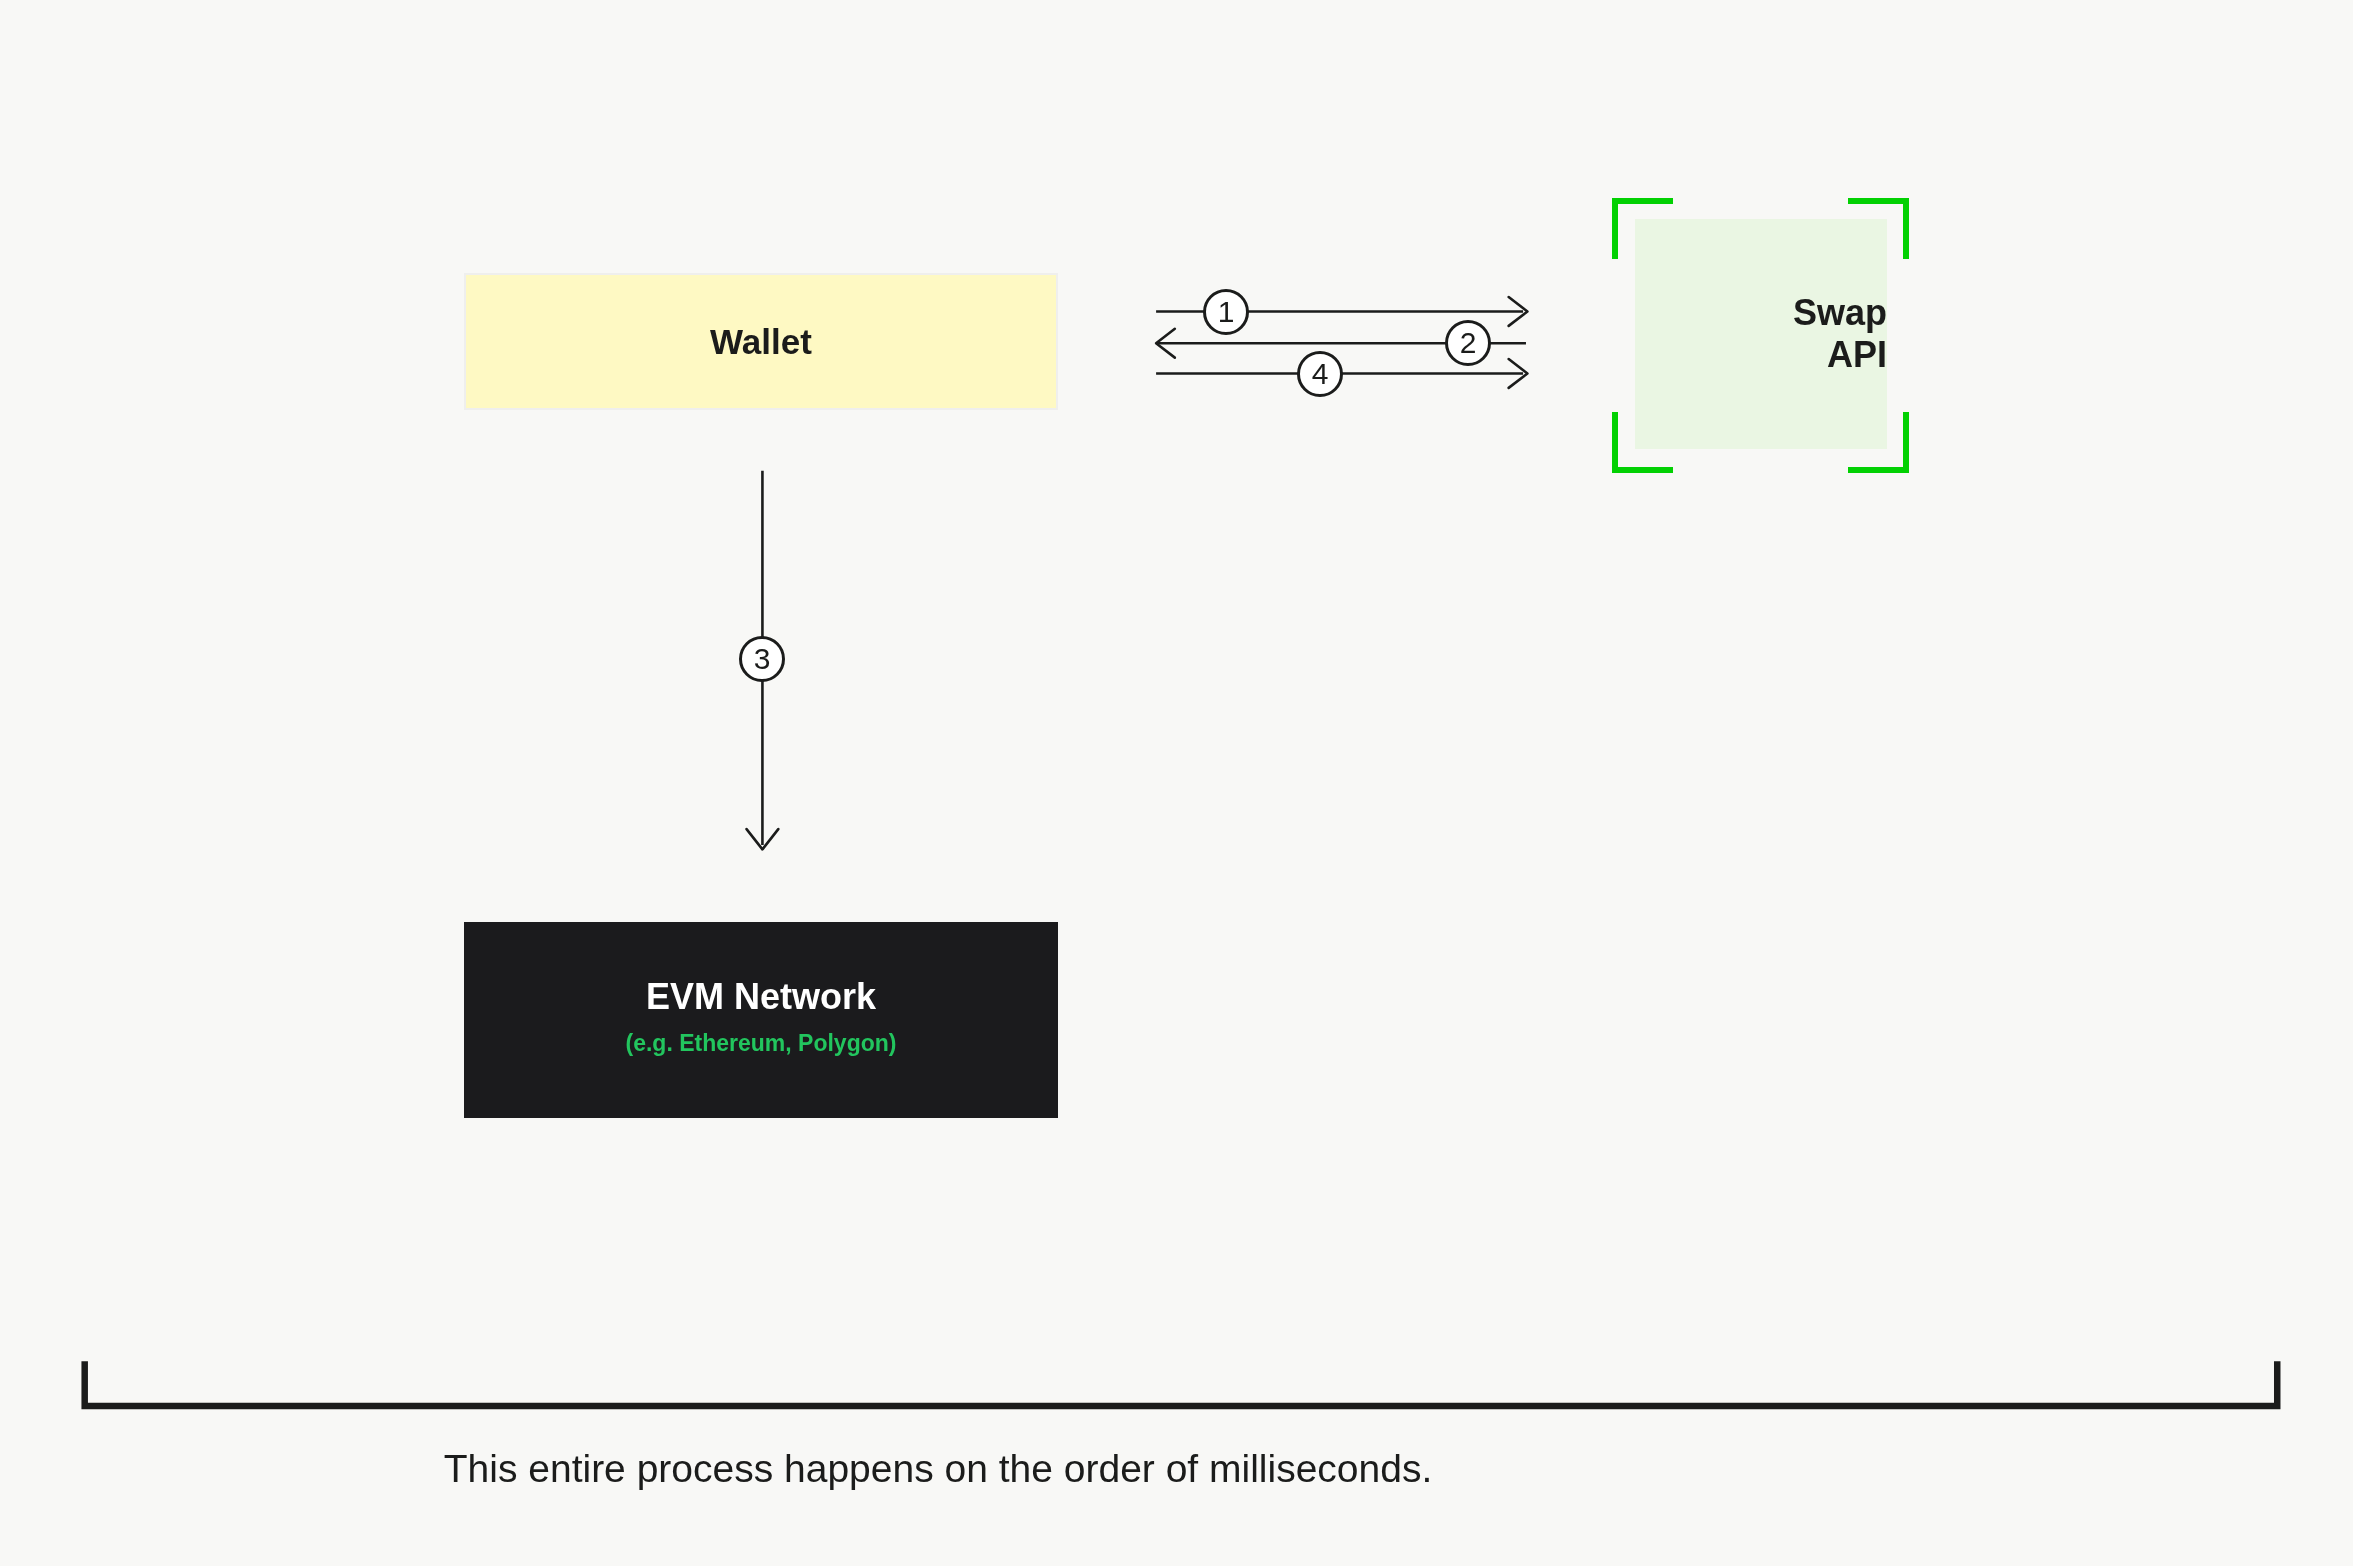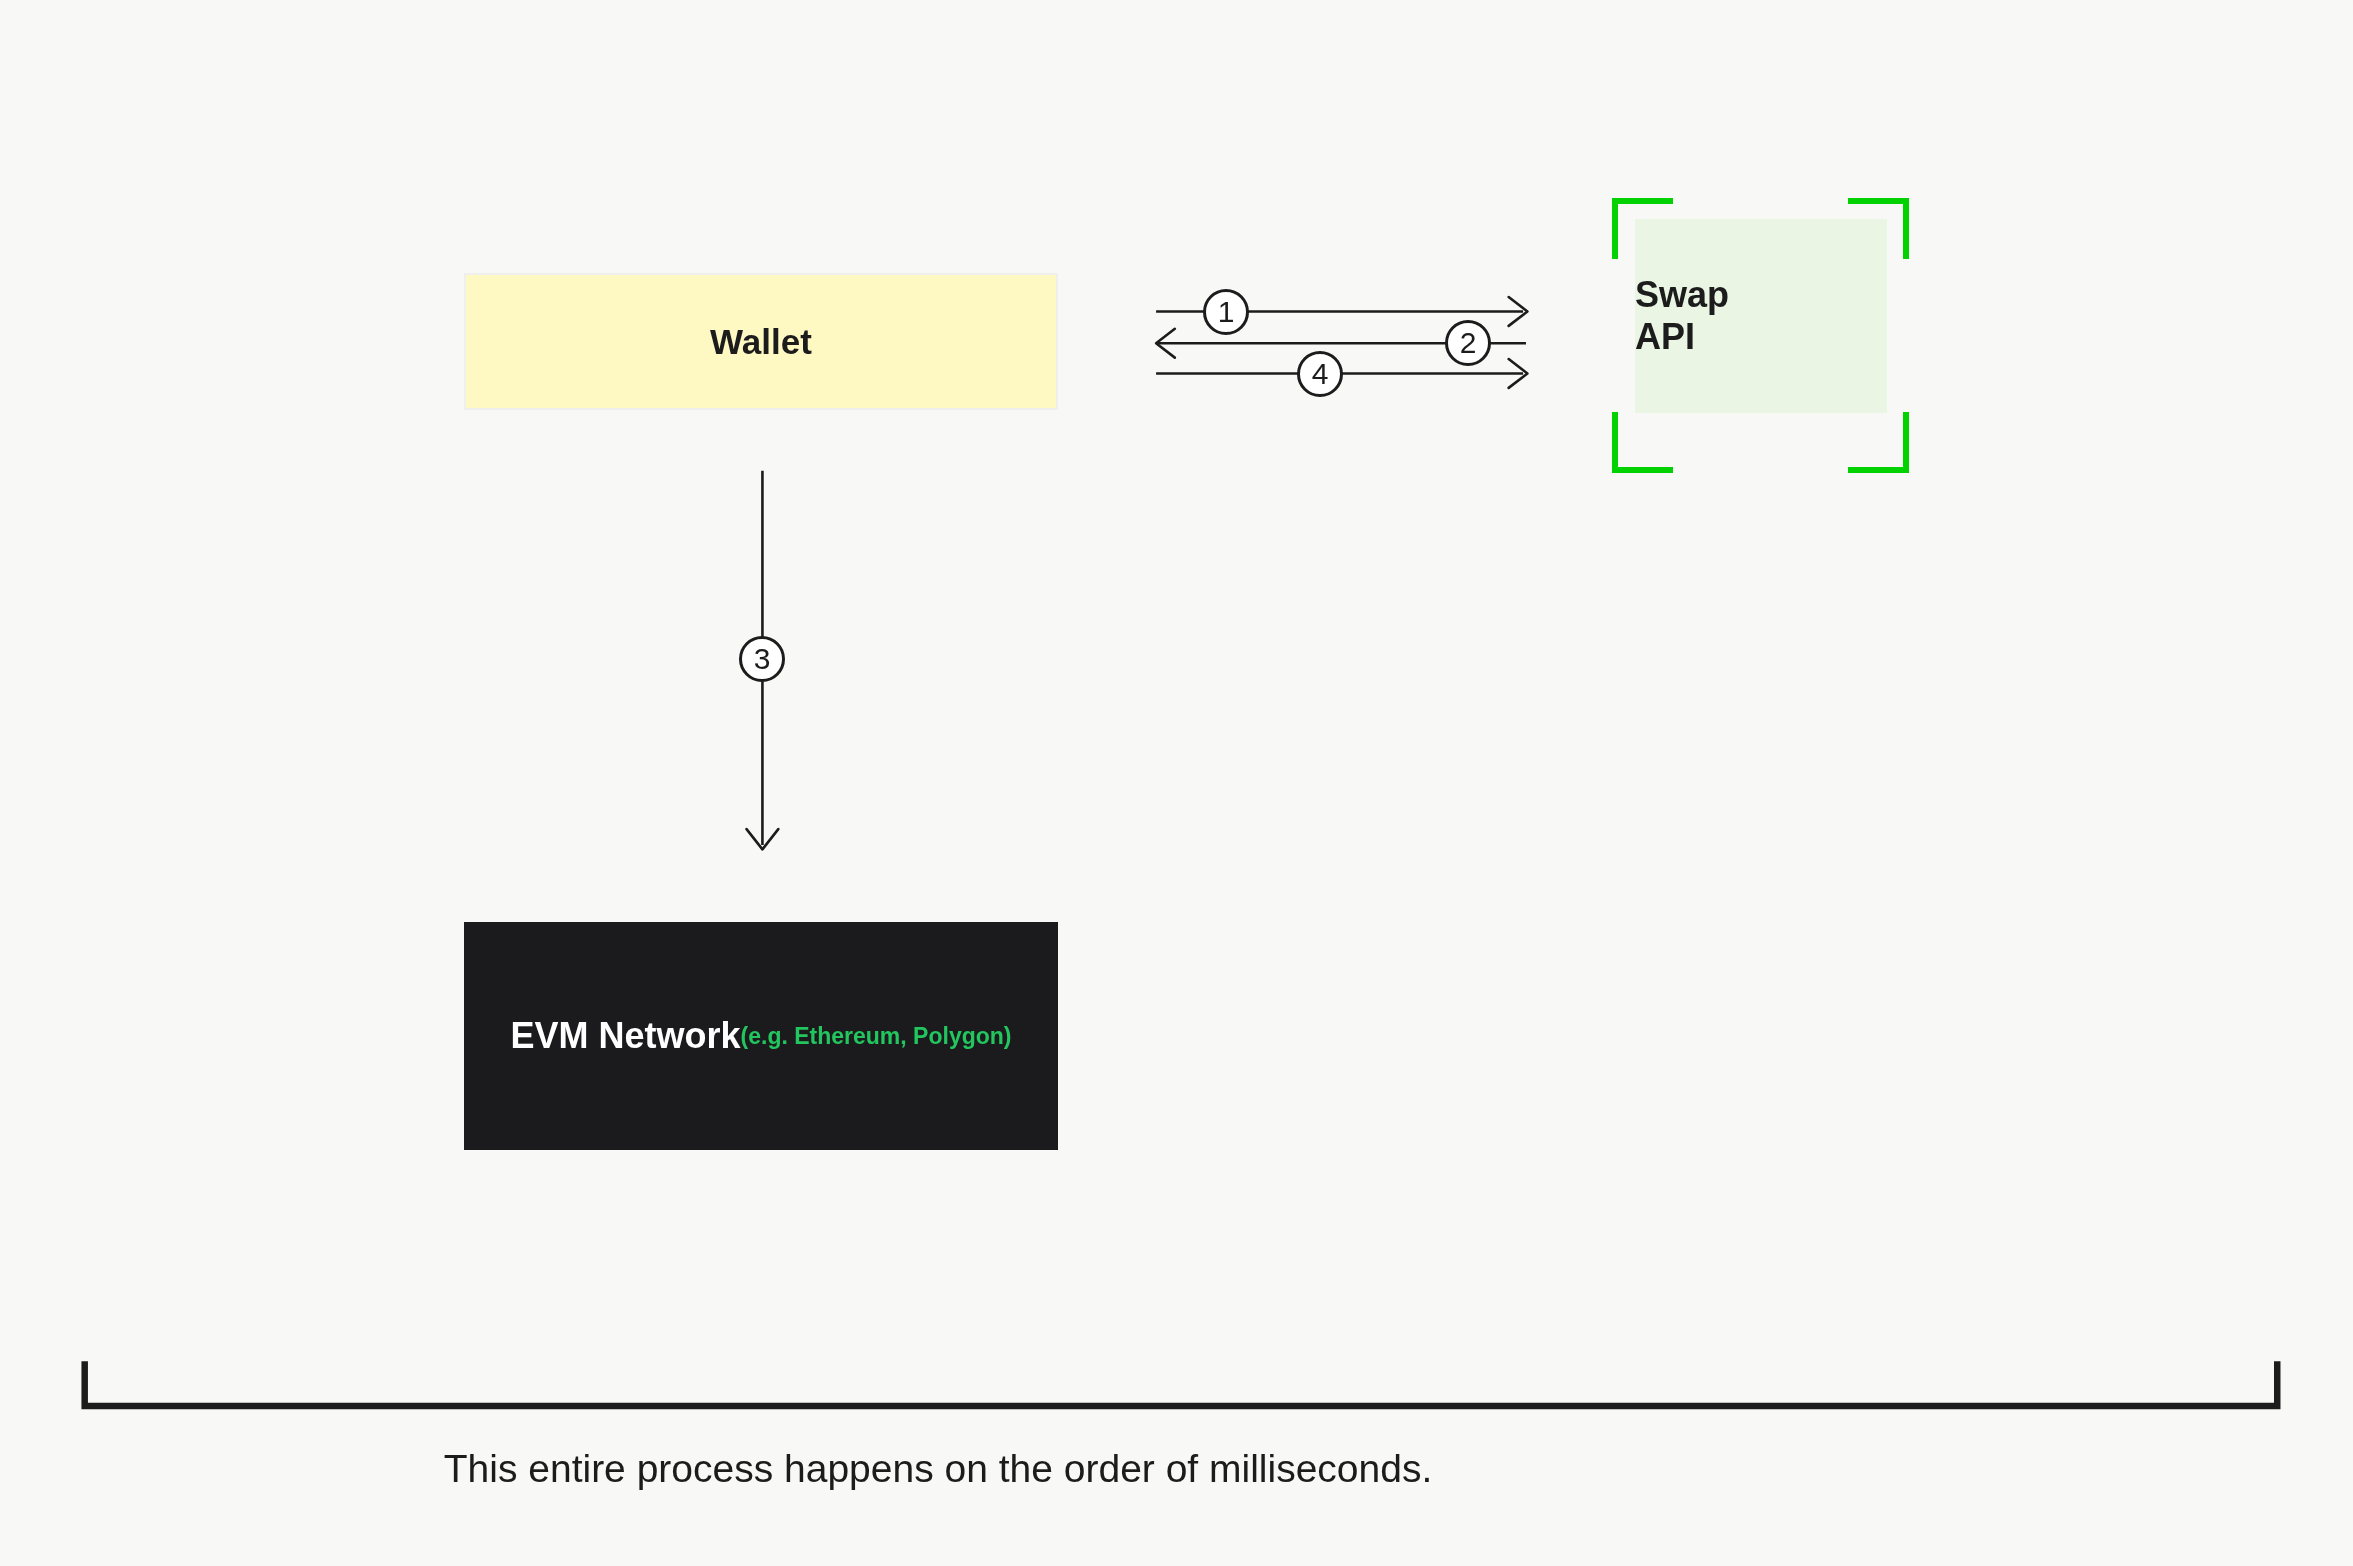--- a/index.html
+++ b/index.html
@@ -37,35 +37,35 @@
     width: 297px; height: 275px;
   }
   .swap-corner { position: absolute; width: 61px; height: 61px; box-sizing: border-box; }
   .swap-corner.tl { left: 0; top: 0; border-top: 6.5px solid #02d102; border-left: 6.5px solid #02d102; }
   .swap-corner.tr { right: 0; top: 0; border-top: 6.5px solid #02d102; border-right: 6.5px solid #02d102; }
   .swap-corner.bl { left: 0; bottom: 0; border-bottom: 6.5px solid #02d102; border-left: 6.5px solid #02d102; }
   .swap-corner.br { right: 0; bottom: 0; border-bottom: 6.5px solid #02d102; border-right: 6.5px solid #02d102; }
   .swap-inner {
     position: absolute;
     left: 23px; top: 21px;
-    width: 252px; height: 194px;
+    width: 252px; height: 230px;
     background: #eaf6e3;
-    display: flex; flex-direction: column; align-items: flex-start; justify-content: center;
+    display: flex; flex-direction: column; align-items: flex-end; justify-content: center;
   }
   .swap-inner .line {
     font-size: 36px; font-weight: bold; line-height: 42px; text-align: center;
   }
 
   
   .evm-box {
     position: absolute;
     left: 464px; top: 922px;
-    width: 594px; height: 228px;
+    width: 594px; height: 196px;
     background: #1b1b1d;
-    display: flex; flex-direction: row; align-items: center; justify-content: center;
+    display: flex; flex-direction: column; align-items: center; justify-content: center;
   }
   .evm-box .title {
     color: #ffffff; font-size: 36px; font-weight: bold; line-height: 46px;
   }
   .evm-box .subtitle {
     color: #22c55e; font-size: 23px; font-weight: bold; line-height: 46px;
   }
 
   
   svg.connectors {

